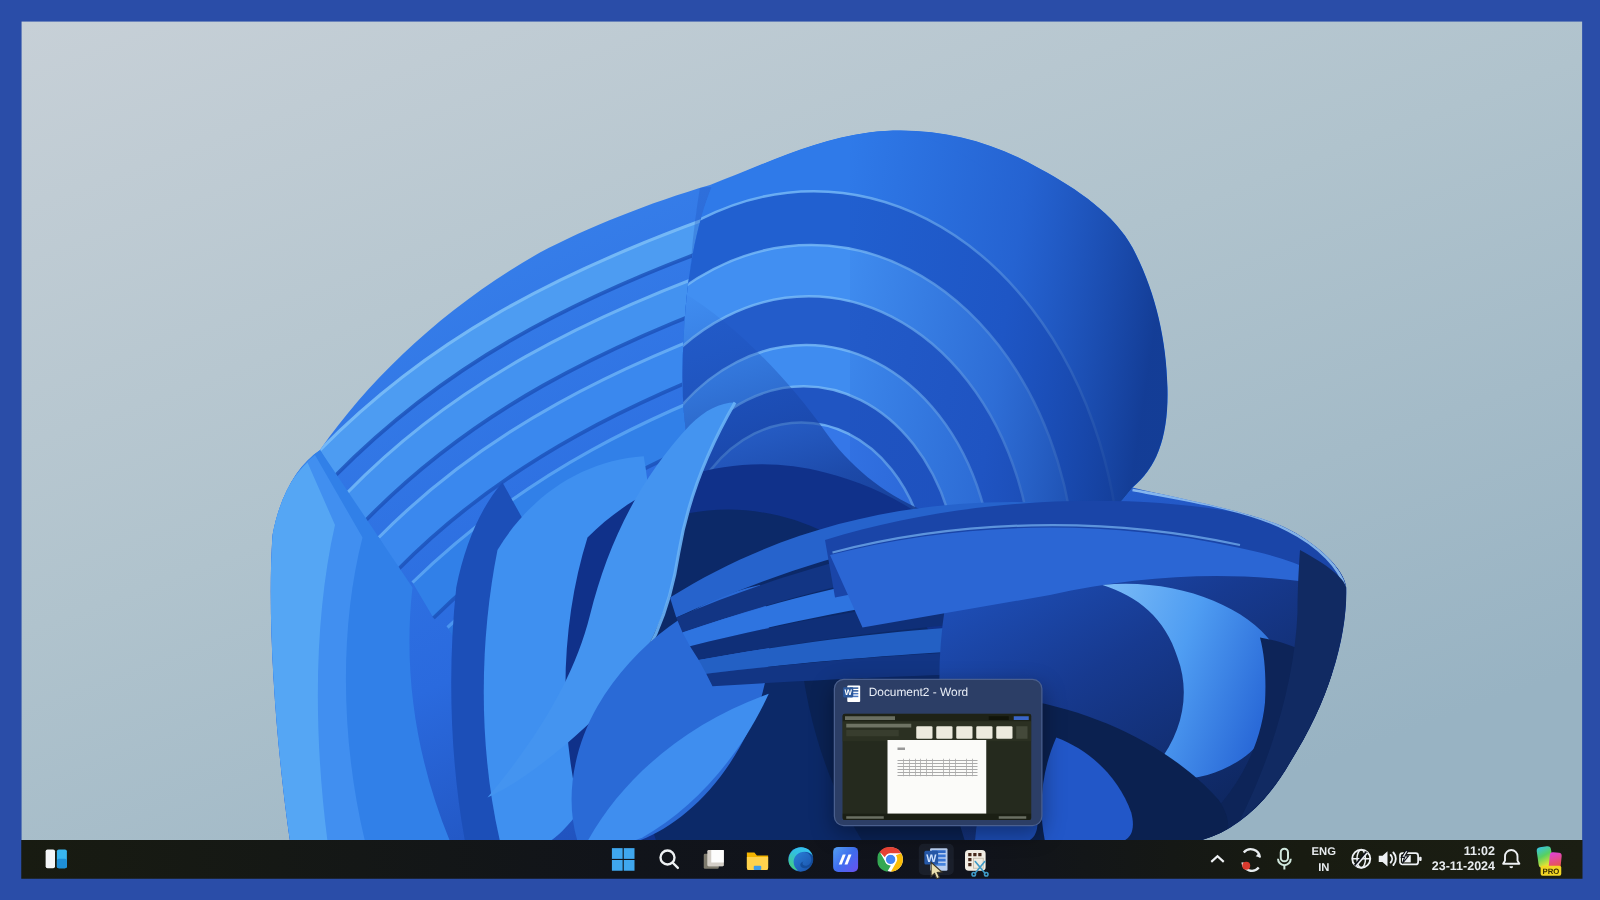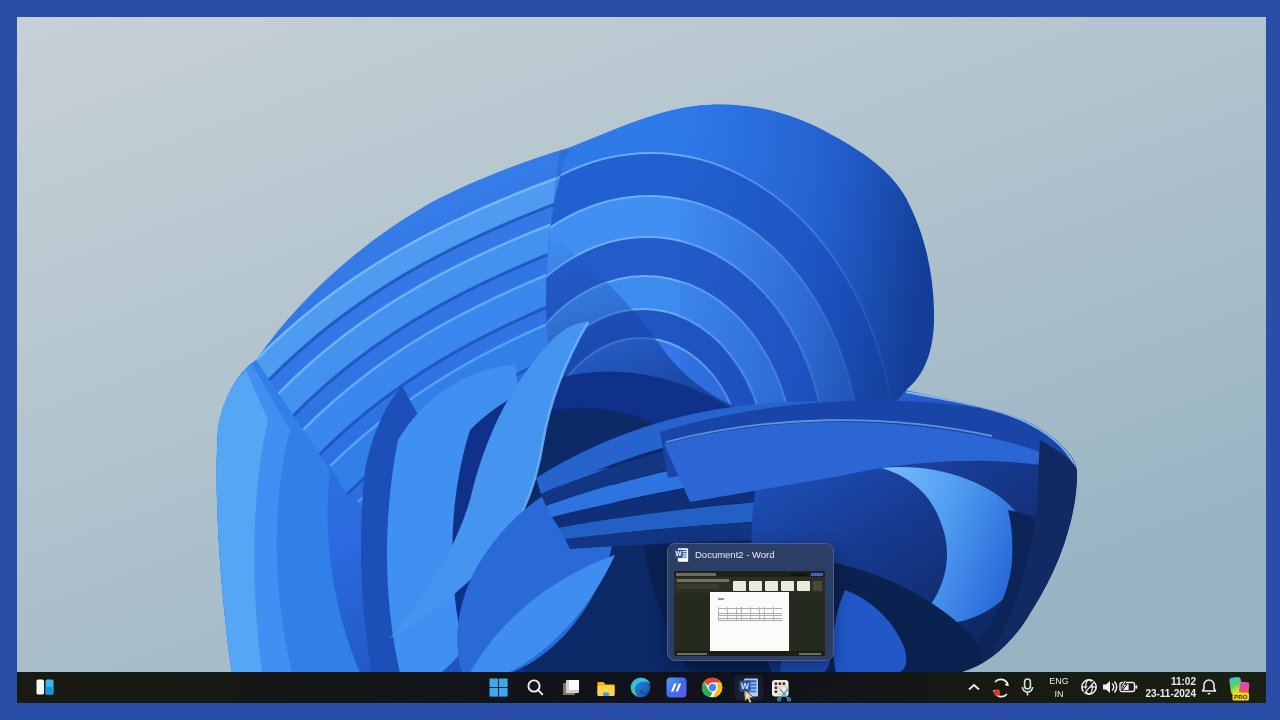--- a/index.html
+++ b/index.html
@@ -241,21 +241,21 @@
       <path d="M18 9 l-3.4 -1 l2.6 -2.8 Z" fill="#e8ecef"></path>
       <path d="M17 17 A 7.4 7.4 0 0 1 4 13" fill="none" stroke="#e8ecef" stroke-width="1.8"></path>
       <path d="M4 13 l3.4 1 l-2.6 2.8 Z" fill="#e8ecef"></path>
       <circle cx="7" cy="15.5" r="3.2" fill="#d83a2e"></circle>
     </svg>
     <svg style="position:absolute;left:1003px;top:5px" width="15" height="22" viewBox="0 0 15 22">
       <rect x="4.6" y="2" width="5.8" height="10" rx="2.9" fill="none" stroke="#cfe7dc" stroke-width="1.6"></rect>
       <path d="M2.4 10 a5.1 5.1 0 0 0 10.2 0" fill="none" stroke="#cfe7dc" stroke-width="1.6"></path>
       <line x1="7.5" y1="15.2" x2="7.5" y2="18.5" stroke="#cfe7dc" stroke-width="1.6"></line>
     </svg>
-    <div class="tray" style="left:1029px;top:3px;width:26px;text-align:center;font-size:9px;line-height:12.5px;font-weight:normal">ENG<br>IN</div>
+    <div class="tray" style="left:1029px;top:3px;width:26px;text-align:center;font-size:9px;line-height:12.5px;font-weight:bold">ENG<br>IN</div>
     <svg style="position:absolute;left:1063px;top:6px" width="18" height="18" viewBox="0 0 18 18">
       <circle cx="9" cy="9" r="7.2" fill="none" stroke="#eef1f4" stroke-width="1.5"></circle>
       <ellipse cx="9" cy="9" rx="3.4" ry="7.2" fill="none" stroke="#eef1f4" stroke-width="1.2"></ellipse>
       <line x1="1.8" y1="9" x2="16.2" y2="9" stroke="#eef1f4" stroke-width="1.2"></line>
       <line x1="13.5" y1="3.5" x2="4" y2="14.8" stroke="#10131c" stroke-width="2.4"></line>
       <line x1="14" y1="4.2" x2="4.6" y2="15.2" stroke="#eef1f4" stroke-width="1.3"></line>
     </svg>
     <svg style="position:absolute;left:1084px;top:6px" width="18" height="18" viewBox="0 0 18 18">
       <path d="M2 6.5 h3 l4 -3.6 v12.2 l-4 -3.6 h-3 Z" fill="#eef1f4"></path>
       <path d="M11.5 6 a4.4 4.4 0 0 1 0 6 M13.7 4 a7.4 7.4 0 0 1 0 10" fill="none" stroke="#eef1f4" stroke-width="1.5" stroke-linecap="round"></path>

